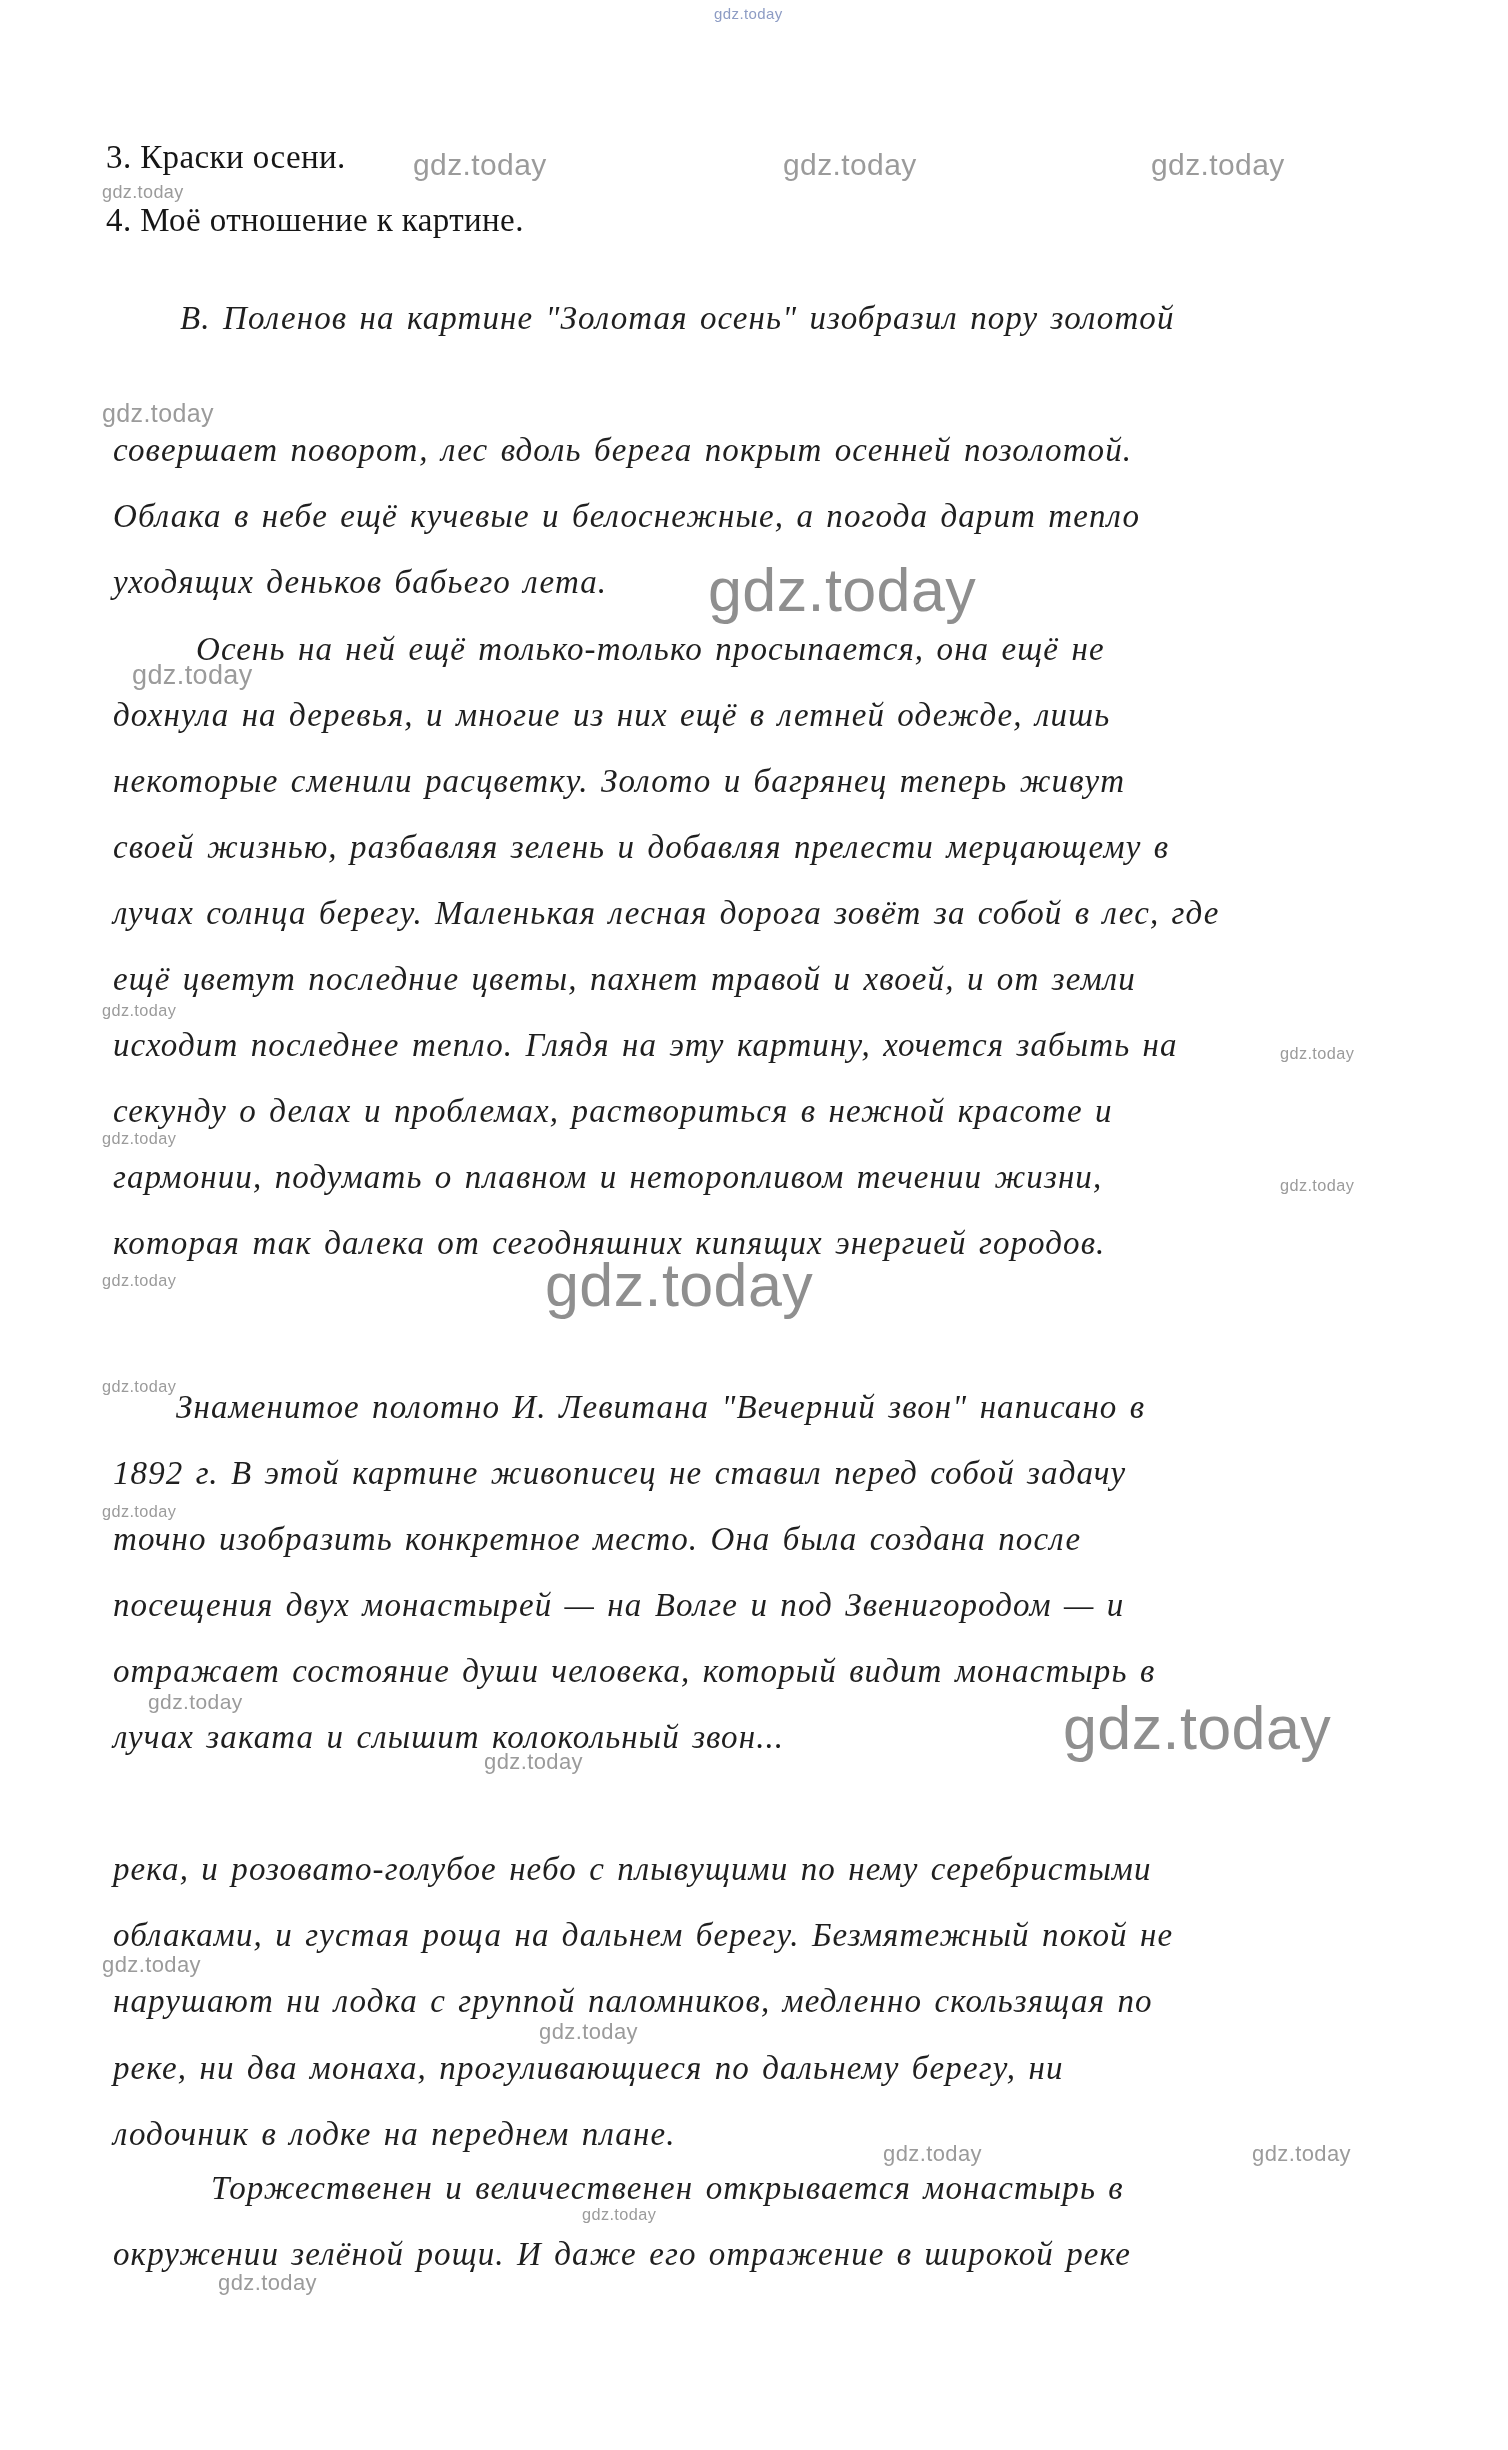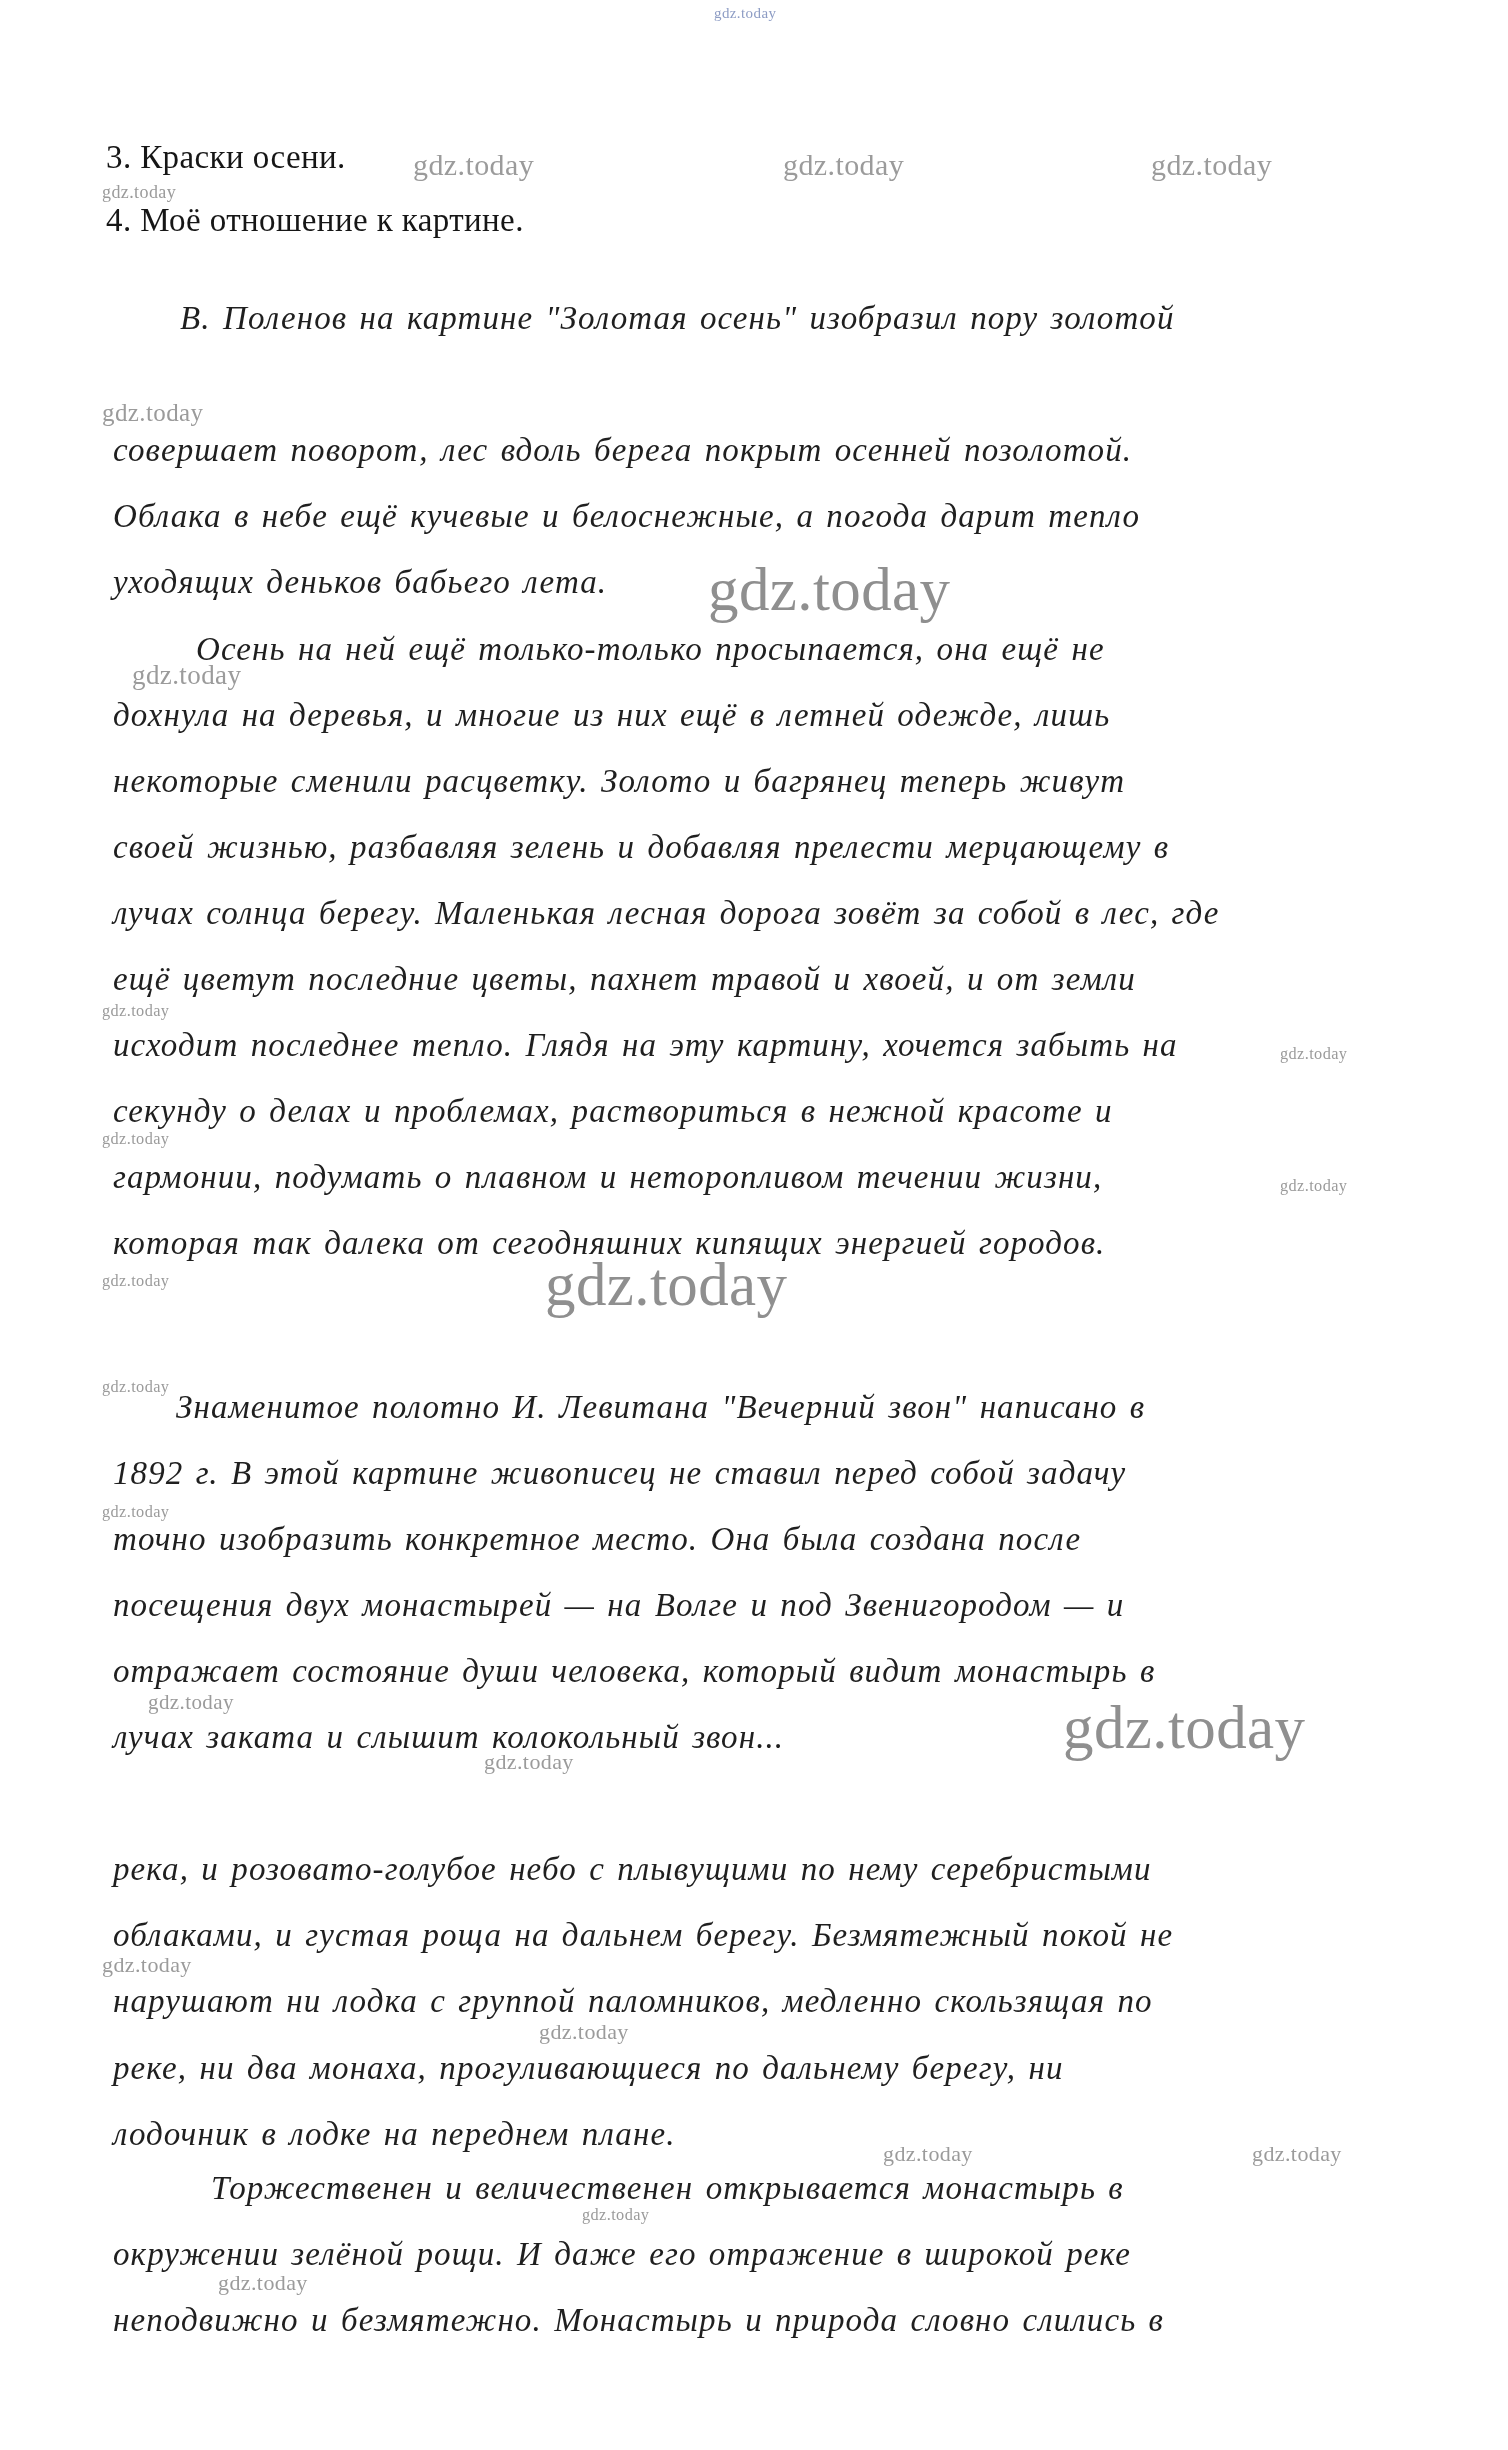--- a/index.html
+++ b/index.html
@@ -28,21 +28,21 @@
     font-family: "Liberation Serif", serif;
     font-style: italic;
     font-size: 33px;
     color: #1f1f1f;
     white-space: nowrap;
     letter-spacing: 1.1px;
     word-spacing: 3px;
   }
   .wm {
     position: absolute;
-    font-family: Liberation Serif, serif;
+    font-family: Liberation Sans, sans-serif;
     color: #9b9b9b;
     white-space: nowrap;
     letter-spacing: 0.4px;
   }
   .wm-blue { color: #8d9cc4; }
   .wm-big  { color: #8f8f8f; }
 </style>
 </head>
 <body>
 
@@ -101,16 +101,15 @@
   <div class="line" style="left:113px; top:1719px">лучах заката и слышит колокольный звон...</div>
 
   <div class="line" style="left:113px; top:1851px">река, и розовато-голубое небо с плывущими по нему серебристыми</div>
   <div class="line" style="left:113px; top:1917px">облаками, и густая роща на дальнем берегу. Безмятежный покой не</div>
   <div class="line" style="left:113px; top:1983px">нарушают ни лодка с группой паломников, медленно скользящая по</div>
   <div class="line" style="left:113px; top:2050px">реке, ни два монаха, прогуливающиеся по дальнему берегу, ни</div>
   <div class="line" style="left:113px; top:2116px">лодочник в лодке на переднем плане.</div>
 
   <div class="line" style="left:211px; top:2170px">Торжественен и величественен открывается монастырь в</div>
   <div class="line" style="left:113px; top:2236px">окружении зелёной рощи. И даже его отражение в широкой реке</div>
-  <div class="line" style="left:113px; top:2302px">неподвижно и безмятежно. Монастырь и природа словно слились в</div>
 
 </div>
 
 
 </body></html>

